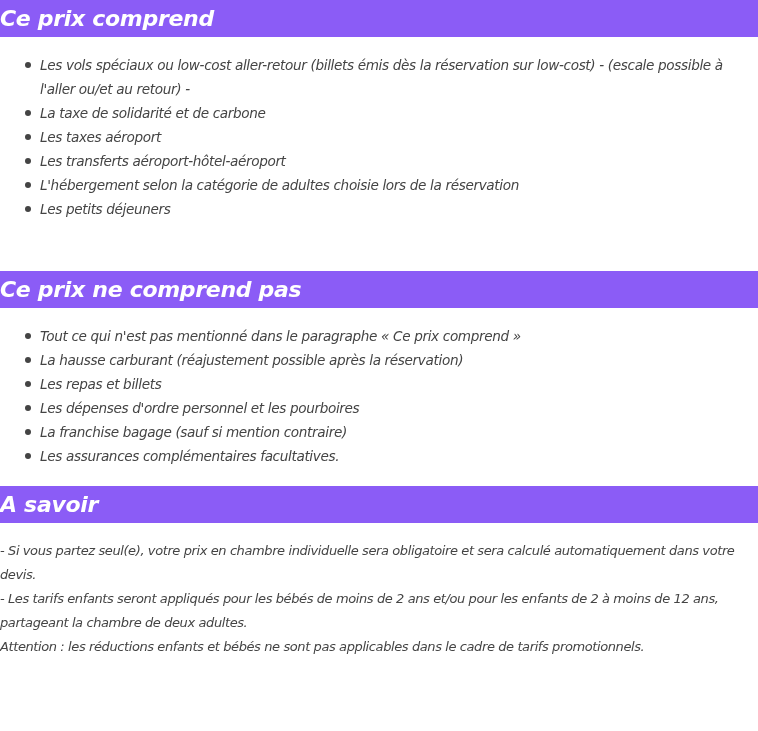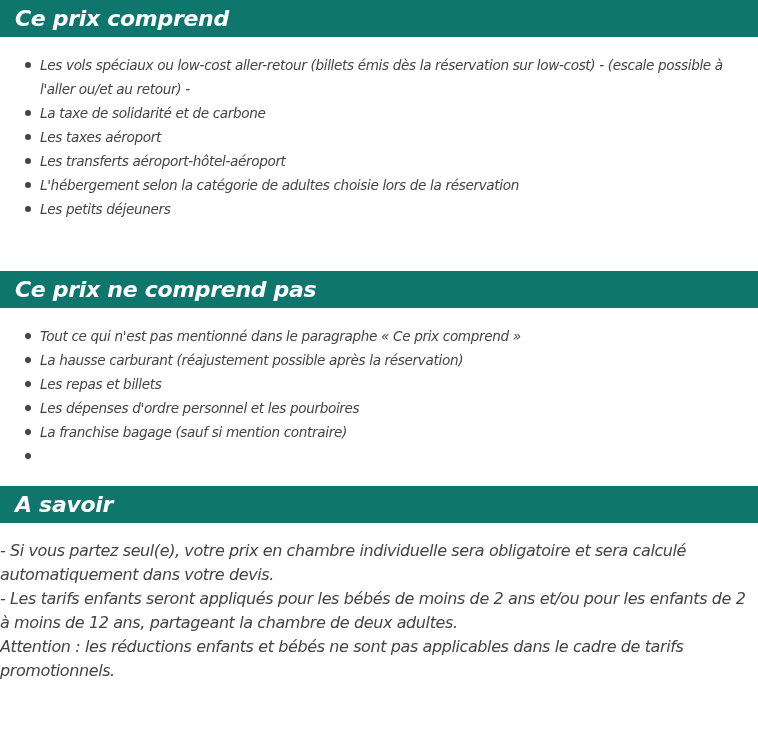--- a/index.html
+++ b/index.html
@@ -2,24 +2,23 @@
 <html><head>
   <meta charset="utf-8">
   <style>
     html, body { margin: 0; padding: 0; background: #ffffff; }
     body {
       width: 758px; height: 731px; overflow: hidden;
       font-family: "DejaVu Sans", sans-serif;
       color: #444444;
     }
     .section-header {
-      background: #0f766e;
+      background: #8b5cf6;
       height: 37px;
       display: flex; align-items: center;
-      padding-left: 15px;
       box-sizing: border-box;
     }
     .section-header h2 {
       margin: 0;
       color: #ffffff;
       font-style: italic;
       font-weight: bold;
       font-size: 22px;
       letter-spacing: -0.3px;
     }
@@ -42,21 +41,21 @@
       left: 25px; top: 9px;
       width: 6px; height: 6px;
       border-radius: 50%;
       background: #444444;
     }
     .p1 { height: 271px; }
     .p2 { height: 215px; }
     .notes {
       padding-top: 16px;
       font-style: italic;
-      font-size: 16px;
+      font-size: 13px;
       line-height: 24px;
       letter-spacing: -0.4px;
     }
     .notes p { margin: 0; }
   </style>
 </head>
 <body>
 
 <div class="p1">
   <div class="section-header">
@@ -75,21 +74,21 @@
 <div class="p2">
   <div class="section-header">
     <h2>Ce prix ne comprend pas</h2>
   </div>
   <ul class="bullets">
     <li><span class="dot"></span><span>Tout ce qui n'est pas mentionné dans le paragraphe « Ce prix comprend »</span></li>
     <li><span class="dot"></span><span>La hausse carburant (réajustement possible après la réservation)</span></li>
     <li><span class="dot"></span><span>Les repas et billets</span></li>
     <li><span class="dot"></span><span>Les dépenses d'ordre personnel et les pourboires</span></li>
     <li><span class="dot"></span><span>La franchise bagage (sauf si mention contraire)</span></li>
-    <li><span class="dot"></span></li>
+    <li><span class="dot"></span><span>Les assurances complémentaires facultatives.</span></li>
   </ul>
 </div>
 
 <div>
   <div class="section-header">
     <h2>A savoir</h2>
   </div>
   <div class="notes">
     <p>- Si vous partez seul(e), votre prix en chambre individuelle sera obligatoire et sera calculé automatiquement dans votre devis.</p>
     <p>- Les tarifs enfants seront appliqués pour les bébés de moins de 2 ans et/ou pour les enfants de 2 à moins de 12 ans, partageant la chambre de deux adultes.</p>

